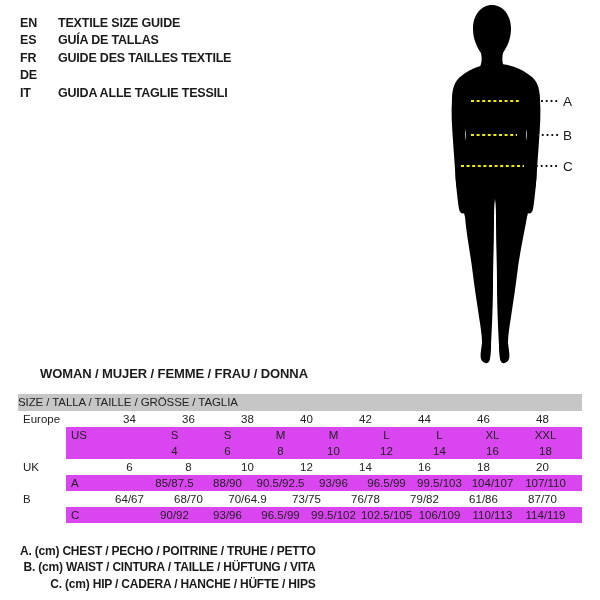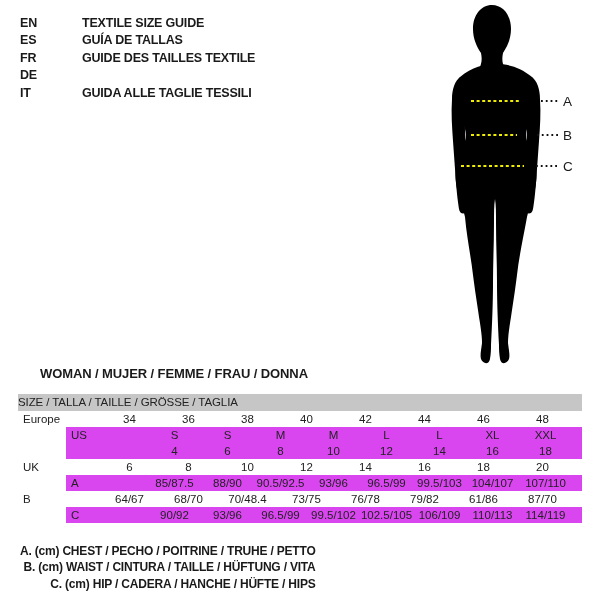--- a/index.html
+++ b/index.html
@@ -1,21 +1,21 @@
 <!DOCTYPE html>
 <html><head>
 <meta charset="utf-8">
 <style>
   html,body{margin:0;padding:0;background:#fff;}
   #page{position:relative;width:600px;height:600px;background:#ffffff;overflow:hidden;
         font-family:"Liberation Sans",sans-serif;color:#1a1a1a;}
 
   
   .lang-block{position:absolute;left:20px;top:14px;}
-  .lang-row{display:flex;height:17.5px;align-items:center;gap:24px;}
+  .lang-row{display:flex;height:17.5px;align-items:center;}
   .lang-code{width:38px;font-weight:bold;font-size:12.5px;letter-spacing:-0.2px;}
   .lang-label{font-weight:bold;font-size:12.5px;letter-spacing:-0.2px;white-space:nowrap;}
 
   
   .figure-wrap{position:absolute;left:415px;top:3px;width:175px;height:362px;}
   .figure-wrap svg{display:block;}
   .measure-label{font-family:"Liberation Sans",sans-serif;font-size:13.5px;fill:#1a1a1a;}
 
   
   .section-title{position:absolute;left:40px;top:366px;font-weight:bold;font-size:13px;
@@ -173,21 +173,21 @@
       <span class="tcell">96.5/99</span>
       <span class="tcell">99.5/103</span>
       <span class="tcell">104/107</span>
       <span class="tcell">107/110</span>
     </div>
 
     <div class="trow">
       <span class="tlabel">B</span>
       <span class="tcell">64/67</span>
       <span class="tcell">68/70</span>
-      <span class="tcell">70/48.4</span>
+      <span class="tcell">70/64.9</span>
       <span class="tcell">73/75</span>
       <span class="tcell">76/78</span>
       <span class="tcell">79/82</span>
       <span class="tcell">61/86</span>
       <span class="tcell">87/70</span>
     </div>
 
     <div class="trow stripe">
       <span class="tlabel">C</span>
       <span class="tcell">90/92</span>

